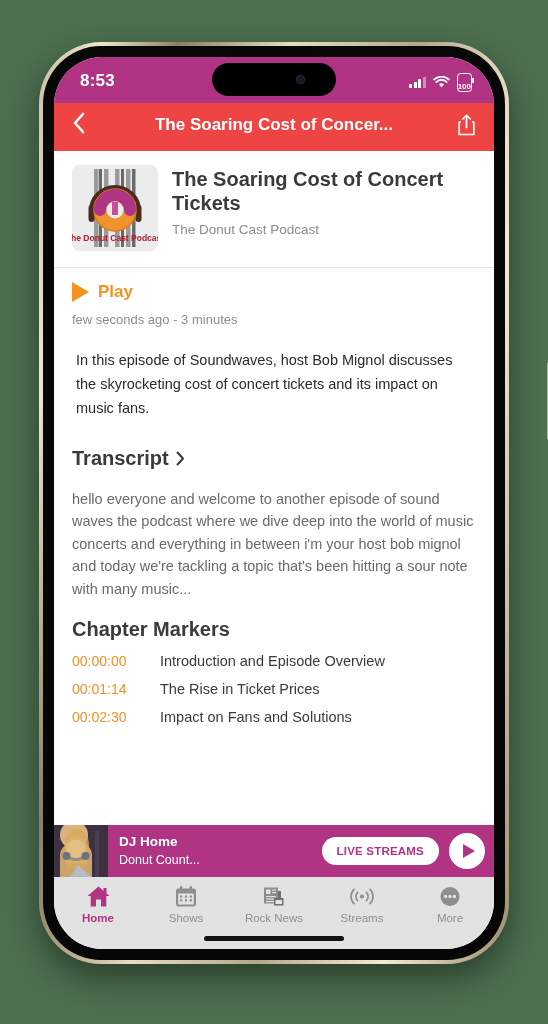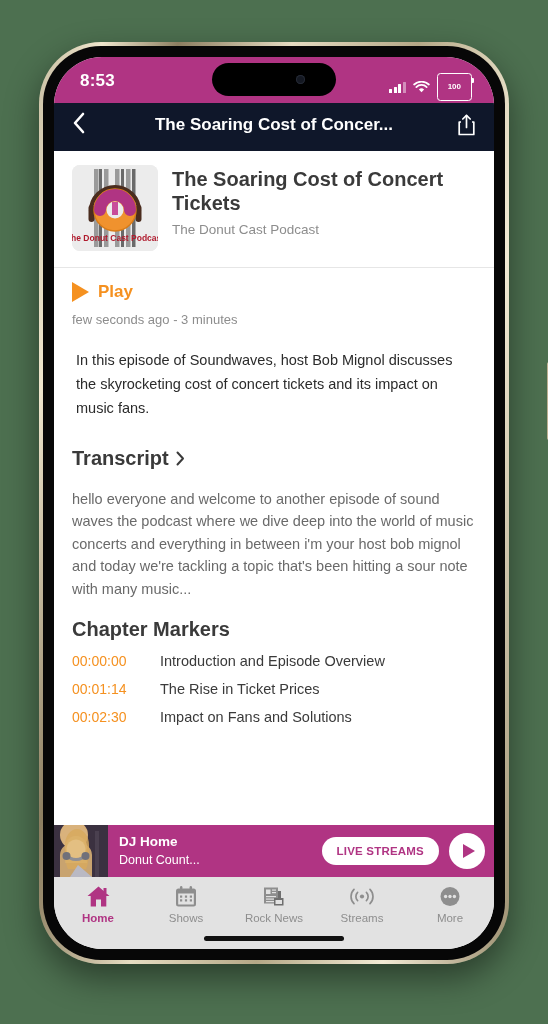--- a/index.html
+++ b/index.html
@@ -44,35 +44,35 @@
     display:flex; align-items:flex-start; justify-content:space-between;
     padding:14px 22px 0 26px;
   }
   .clock { font-size:17px; font-weight:bold; letter-spacing:.2px; }
   .status-right { display:flex; align-items:center; gap:7px; padding-top:2px; }
   .signal { display:flex; align-items:flex-end; gap:1.5px; height:11px; }
   .signal i { display:block; width:3px; background:#fff; border-radius:.5px; }
   .signal i:nth-child(1){height:4px;} .signal i:nth-child(2){height:6px;}
   .signal i:nth-child(3){height:9px;} .signal i:nth-child(4){height:11px;opacity:.45;}
   .batt { position:relative; border:1.6px solid #fff; border-radius:3.5px;
-    padding:0 10px; height:28px; display:flex; align-items:center; }
+    padding:0 0; height:19px; display:flex; align-items:flex-end; }
   .batt span { font-size:8px; font-weight:bold; line-height:1; }
   .batt::after { content:""; position:absolute; right:-3px; top:3.5px;
     width:2px; height:5px; background:#fff; border-radius:0 1px 1px 0; }
   .notch {
     position:absolute; left:50%; transform:translateX(-50%); top:6px;
     width:124px; height:33px; background:#000; border-radius:20px;
     display:flex; align-items:center; justify-content:center;
   }
   .notch .cam { width:9px; height:9px; border-radius:50%;
     background:#141822; box-shadow:inset 0 0 0 1px #262b36; margin-left:52px; }
 
   
   .navbar {
-    flex:0 0 auto; height:48px; background:#0f172a; color:#fff;
+    flex:0 0 auto; height:48px; background:#ef4444; color:#fff;
     display:flex; align-items:center; padding:0 18px 4px 18px;
   }
   .nav-back { width:30px; flex:0 0 auto; cursor:pointer; }
   .nav-title {
     flex:1 1 auto; text-align:center; font-size:17px; font-weight:bold;
     white-space:nowrap; overflow:hidden; text-overflow:ellipsis; padding:0 4px;
   }
   .nav-share { width:30px; flex:0 0 auto; display:flex; justify-content:flex-end; cursor:pointer; }
 
   

